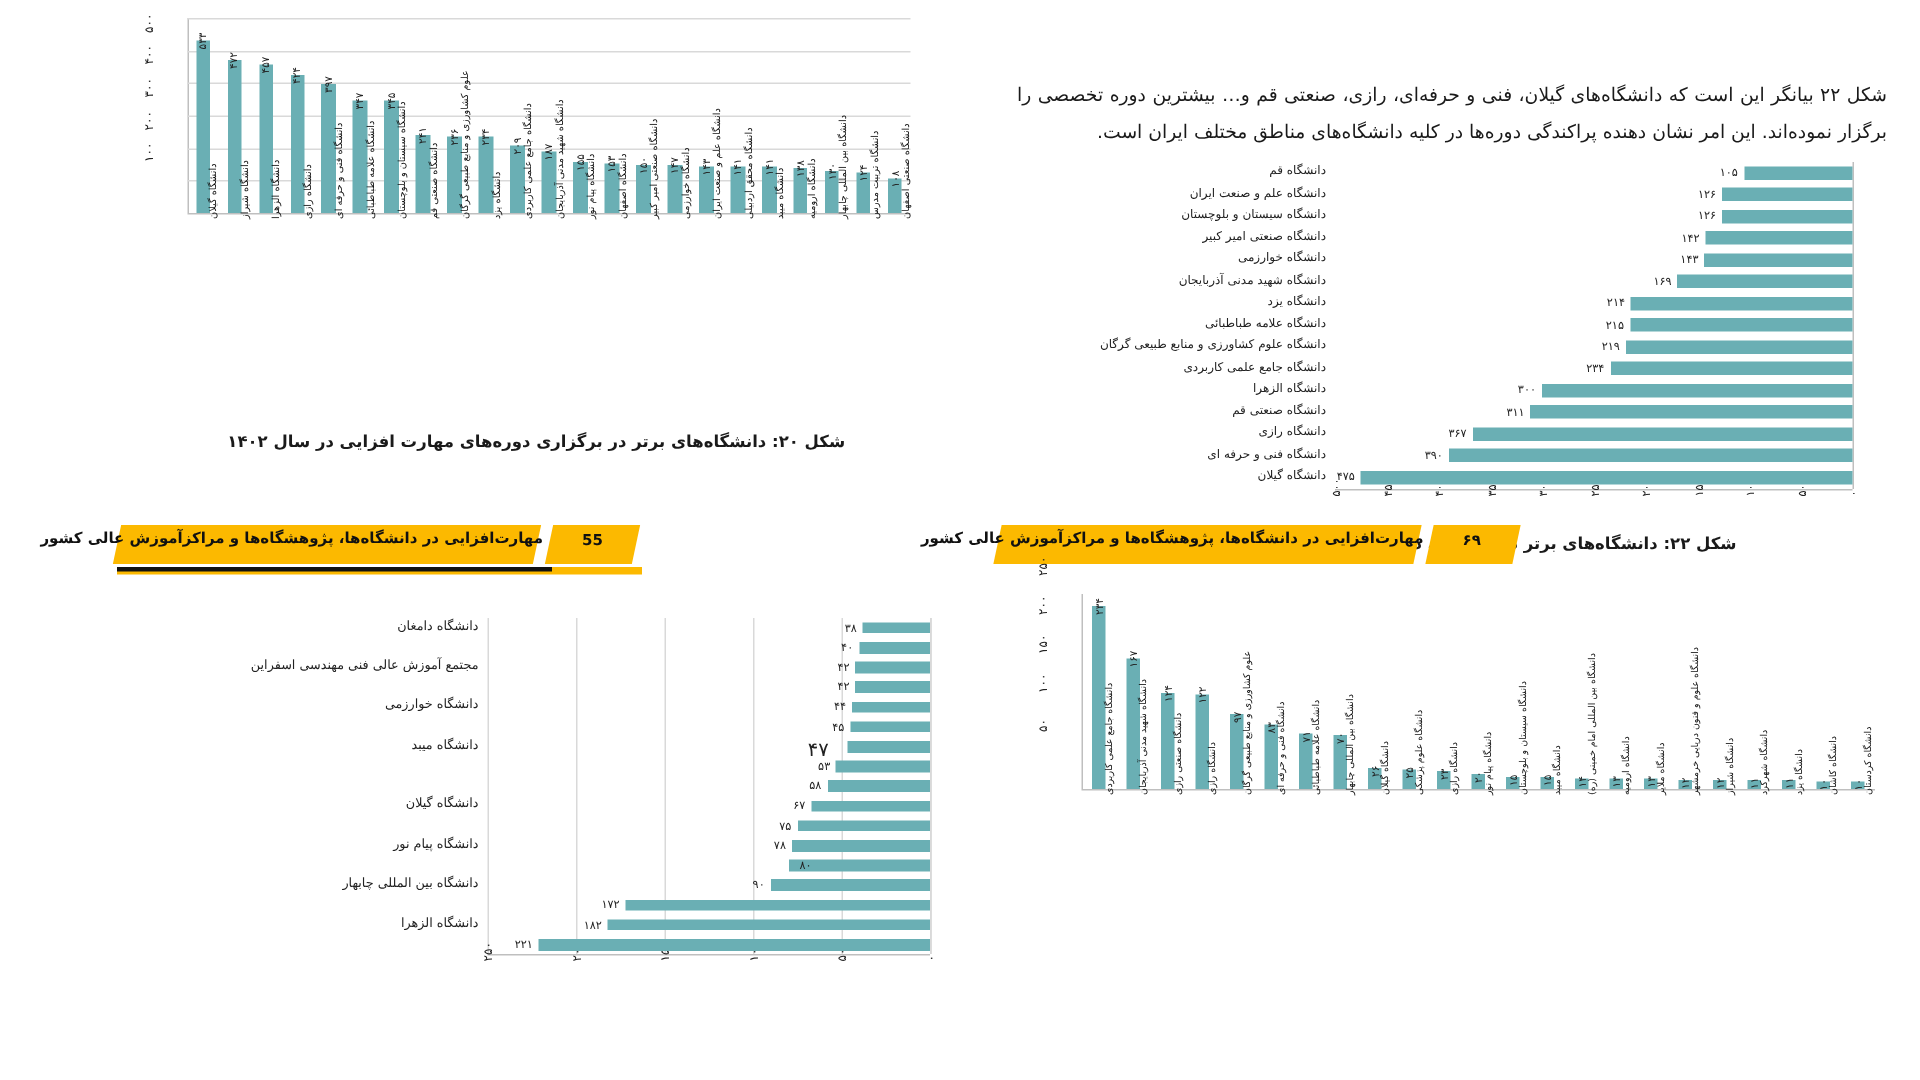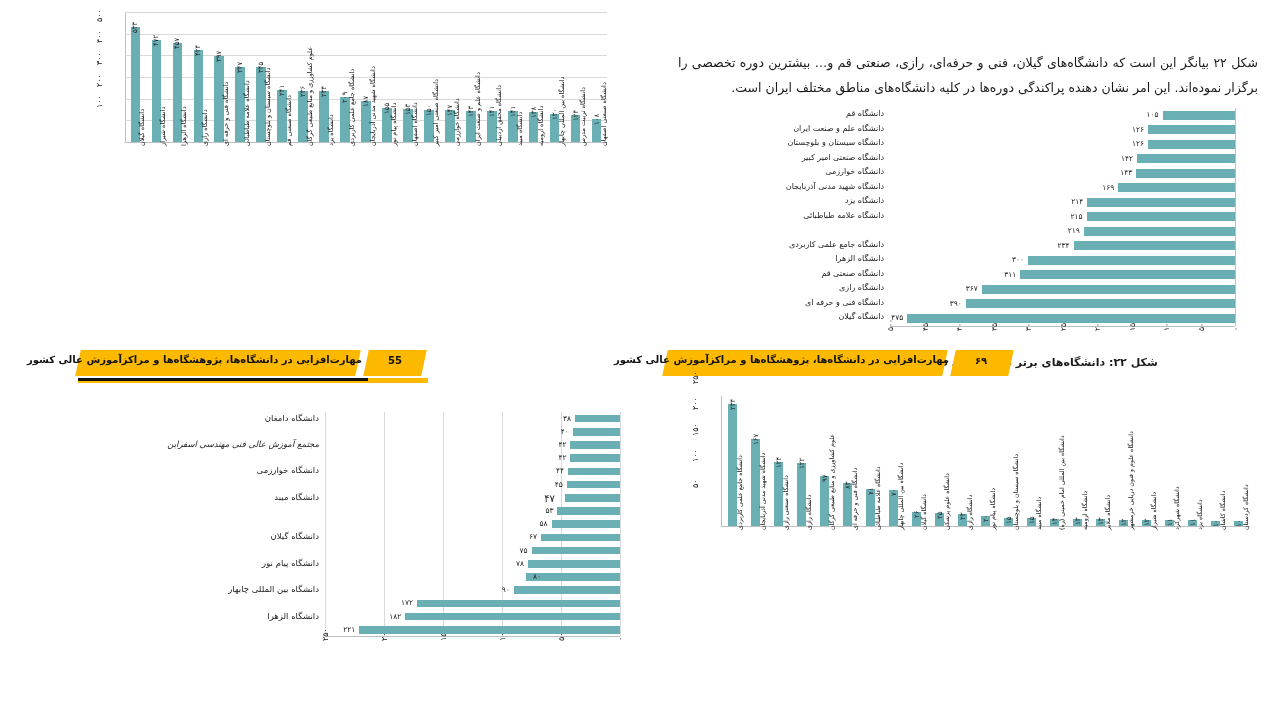--- a/index.html
+++ b/index.html
@@ -113,20 +113,21 @@
       <div class="bar" style="left: 454.789px; top: 105.833px; width: 9.64px; height: 28.1667px;"></div>
       <div class="vlabel" style="left: 463.609px; top: 103.833px; transform: rotate(-90deg); transform-origin: left bottom; font-size: 7px;">۱۳۰</div>
       <div class="cat-v" style="left: 462.609px; top: 138px; font-size: 6.5px;">دانشگاه بین المللی چابهار</div>
       <div class="bar" style="left: 475.745px; top: 107.133px; width: 9.64px; height: 26.8667px;"></div>
       <div class="vlabel" style="left: 484.565px; top: 105.133px; transform: rotate(-90deg); transform-origin: left bottom; font-size: 7px;">۱۲۴</div>
       <div class="cat-v" style="left: 483.565px; top: 138px; font-size: 6.5px;">دانشگاه تربیت مدرس</div>
       <div class="bar" style="left: 496.702px; top: 110.6px; width: 9.64px; height: 23.4px;"></div>
       <div class="vlabel" style="left: 505.522px; top: 108.6px; transform: rotate(-90deg); transform-origin: left bottom; font-size: 7px;">۱۰۸</div>
       <div class="cat-v" style="left: 504.522px; top: 138px; font-size: 6.5px;">دانشگاه صنعتی اصفهان</div>
     </div>
+  <div class="caption" style="position:absolute;left:0;top:288px;width:525px;">شکل ۲۰: دانشگاه‌های برتر در برگزاری دوره‌های مهارت افزایی در سال ۱۴۰۲</div>
 </div>
 
 <div class="quad" style="left:660px;top:0px;width:615px;height:340px;margin-top:44px;">
   <div class="para" style="position:absolute;left:18px;top:6px;width:580px;">شکل ۲۲ بیانگر این است که دانشگاه‌های گیلان، فنی و حرفه‌ای، رازی، صنعتی قم و… بیشترین دوره تخصصی را برگزار نموده‌اند. این امر نشان دهنده پراکندگی دوره‌ها در کلیه دانشگاه‌های مناطق مختلف ایران است.</div>
   <div id="fig22-chart" class="chart-wrap" style="position:absolute;left:30px;top:60px;width:560px;height:250px;">
       <div class="axis-line" style="left: 200px; top: 221.5px; width: 345px; height: 1px;"></div>
       <div class="axis-line" style="left: 545px; top: 4px; width: 1px; height: 217.5px;"></div>
       <div class="tick" style="left: 196px; top: 226.5px; transform: rotate(-90deg); transform-origin: left top; font-size: 7.5px;">۵۰۰</div>
       <div class="tick" style="left: 230.5px; top: 226.5px; transform: rotate(-90deg); transform-origin: left top; font-size: 7.5px;">۴۵۰</div>
       <div class="tick" style="left: 265px; top: 226.5px; transform: rotate(-90deg); transform-origin: left top; font-size: 7.5px;">۴۰۰</div>
@@ -157,20 +158,21 @@
       <div class="vlabel" style="left: 402.39px; top: 78.75px; width: 22px; text-align: right; font-size: 7.5px;">۱۶۹</div>
       <div class="vlabel" style="left: 0px; top: 77.75px; width: 560px; text-align: right; direction: rtl; font-size: 8px; padding-right: 366px; box-sizing: border-box;">دانشگاه شهید مدنی آذربایجان</div>
       <div class="bar" style="left: 397.34px; top: 93.75px; width: 147.66px; height: 9px;"></div>
       <div class="vlabel" style="left: 371.34px; top: 93.25px; width: 22px; text-align: right; font-size: 7.5px;">۲۱۴</div>
       <div class="vlabel" style="left: 0px; top: 92.25px; width: 560px; text-align: right; direction: rtl; font-size: 8px; padding-right: 366px; box-sizing: border-box;">دانشگاه یزد</div>
       <div class="bar" style="left: 396.65px; top: 108.25px; width: 148.35px; height: 9px;"></div>
       <div class="vlabel" style="left: 370.65px; top: 107.75px; width: 22px; text-align: right; font-size: 7.5px;">۲۱۵</div>
       <div class="vlabel" style="left: 0px; top: 106.75px; width: 560px; text-align: right; direction: rtl; font-size: 8px; padding-right: 366px; box-sizing: border-box;">دانشگاه علامه طباطبائی</div>
       <div class="bar" style="left: 393.89px; top: 122.75px; width: 151.11px; height: 9px;"></div>
       <div class="vlabel" style="left: 367.89px; top: 122.25px; width: 22px; text-align: right; font-size: 7.5px;">۲۱۹</div>
+      <div class="vlabel" style="left: 0px; top: 121.25px; width: 560px; text-align: right; direction: rtl; font-size: 8px; padding-right: 366px; box-sizing: border-box;">دانشگاه علوم کشاورزی و منابع طبیعی گرگان</div>
       <div class="bar" style="left: 383.54px; top: 137.25px; width: 161.46px; height: 9px;"></div>
       <div class="vlabel" style="left: 357.54px; top: 136.75px; width: 22px; text-align: right; font-size: 7.5px;">۲۳۴</div>
       <div class="vlabel" style="left: 0px; top: 135.75px; width: 560px; text-align: right; direction: rtl; font-size: 8px; padding-right: 366px; box-sizing: border-box;">دانشگاه جامع علمی کاربردی</div>
       <div class="bar" style="left: 338px; top: 151.75px; width: 207px; height: 9px;"></div>
       <div class="vlabel" style="left: 312px; top: 151.25px; width: 22px; text-align: right; font-size: 7.5px;">۳۰۰</div>
       <div class="vlabel" style="left: 0px; top: 150.25px; width: 560px; text-align: right; direction: rtl; font-size: 8px; padding-right: 366px; box-sizing: border-box;">دانشگاه الزهرا</div>
       <div class="bar" style="left: 330.41px; top: 166.25px; width: 214.59px; height: 9px;"></div>
       <div class="vlabel" style="left: 304.41px; top: 165.75px; width: 22px; text-align: right; font-size: 7.5px;">۳۱۱</div>
       <div class="vlabel" style="left: 0px; top: 164.75px; width: 560px; text-align: right; direction: rtl; font-size: 8px; padding-right: 366px; box-sizing: border-box;">دانشگاه صنعتی قم</div>
       <div class="bar" style="left: 291.77px; top: 180.75px; width: 253.23px; height: 9px;"></div>
@@ -210,30 +212,30 @@
       <div class="tick" style="left: 457px; top: 233.4px; transform: rotate(-90deg); transform-origin: left top; font-size: 8px;">۵۰</div>
       <div class="grid-line" style="left: 520px; top: 4px; height: 224.4px;"></div>
       <div class="tick" style="left: 516px; top: 233.4px; transform: rotate(-90deg); transform-origin: left top; font-size: 8px;">۰</div>
       <div class="bar" style="left: 475.16px; top: 6.85px; width: 44.84px; height: 7.5px;"></div>
       <div class="vlabel" style="left: 449.16px; top: 5.6px; width: 22px; text-align: right; font-size: 7.5px;">۳۸</div>
       <div class="vlabel" style="left: 0px; top: 4.6px; width: 545px; text-align: right; direction: rtl; font-size: 8.5px; padding-right: 326px; box-sizing: border-box;">دانشگاه دامغان</div>
       <div class="bar" style="left: 472.8px; top: 20.05px; width: 47.2px; height: 7.5px;"></div>
       <div class="vlabel" style="left: 446.8px; top: 18.8px; width: 22px; text-align: right; font-size: 7.5px;">۴۰</div>
       <div class="bar" style="left: 470.44px; top: 33.25px; width: 49.56px; height: 7.5px;"></div>
       <div class="vlabel" style="left: 444.44px; top: 32px; width: 22px; text-align: right; font-size: 7.5px;">۴۲</div>
-      <div class="vlabel" style="left: 0px; top: 31px; width: 545px; text-align: right; direction: rtl; font-size: 8.5px; padding-right: 326px; box-sizing: border-box; font-style: italic;">مجتمع آموزش عالی فنی مهندسی اسفراین</div>
+      <div class="vlabel" style="left: 0px; top: 31px; width: 545px; text-align: right; direction: rtl; font-size: 8.5px; padding-right: 326px; box-sizing: border-box;">مجتمع آموزش عالی فنی مهندسی اسفراین</div>
       <div class="bar" style="left: 470.44px; top: 46.45px; width: 49.56px; height: 7.5px;"></div>
       <div class="vlabel" style="left: 444.44px; top: 45.2px; width: 22px; text-align: right; font-size: 7.5px;">۴۲</div>
       <div class="bar" style="left: 468.08px; top: 59.65px; width: 51.92px; height: 7.5px;"></div>
       <div class="vlabel" style="left: 442.08px; top: 58.4px; width: 22px; text-align: right; font-size: 7.5px;">۴۴</div>
       <div class="vlabel" style="left: 0px; top: 57.4px; width: 545px; text-align: right; direction: rtl; font-size: 8.5px; padding-right: 326px; box-sizing: border-box;">دانشگاه خوارزمی</div>
       <div class="bar" style="left: 466.9px; top: 72.85px; width: 53.1px; height: 7.5px;"></div>
       <div class="vlabel" style="left: 440.9px; top: 71.6px; width: 22px; text-align: right; font-size: 7.5px;">۴۵</div>
       <div class="bar" style="left: 464.54px; top: 86.05px; width: 55.46px; height: 7.5px;"></div>
-      <div class="vlabel" style="left: 438.54px; top: 84.8px; width: 22px; text-align: center; font-size: 10px;">۴۷</div>
+      <div class="vlabel" style="left: 438.54px; top: 84.8px; width: 22px; text-align: left; font-size: 13px;">۴۷</div>
       <div class="vlabel" style="left: 0px; top: 83.8px; width: 545px; text-align: right; direction: rtl; font-size: 8.5px; padding-right: 326px; box-sizing: border-box;">دانشگاه میبد</div>
       <div class="bar" style="left: 457.46px; top: 99.25px; width: 62.54px; height: 7.5px;"></div>
       <div class="vlabel" style="left: 431.46px; top: 98px; width: 22px; text-align: right; font-size: 7.5px;">۵۳</div>
       <div class="bar" style="left: 451.56px; top: 112.45px; width: 68.44px; height: 7.5px;"></div>
       <div class="vlabel" style="left: 425.56px; top: 111.2px; width: 22px; text-align: right; font-size: 7.5px;">۵۸</div>
       <div class="bar" style="left: 440.94px; top: 125.65px; width: 79.06px; height: 7.5px;"></div>
       <div class="vlabel" style="left: 414.94px; top: 124.4px; width: 22px; text-align: right; font-size: 7.5px;">۶۷</div>
       <div class="vlabel" style="left: 0px; top: 123.4px; width: 545px; text-align: right; direction: rtl; font-size: 8.5px; padding-right: 326px; box-sizing: border-box;">دانشگاه گیلان</div>
       <div class="bar" style="left: 431.5px; top: 138.85px; width: 88.5px; height: 7.5px;"></div>
       <div class="vlabel" style="left: 405.5px; top: 137.6px; width: 22px; text-align: right; font-size: 7.5px;">۷۵</div>

